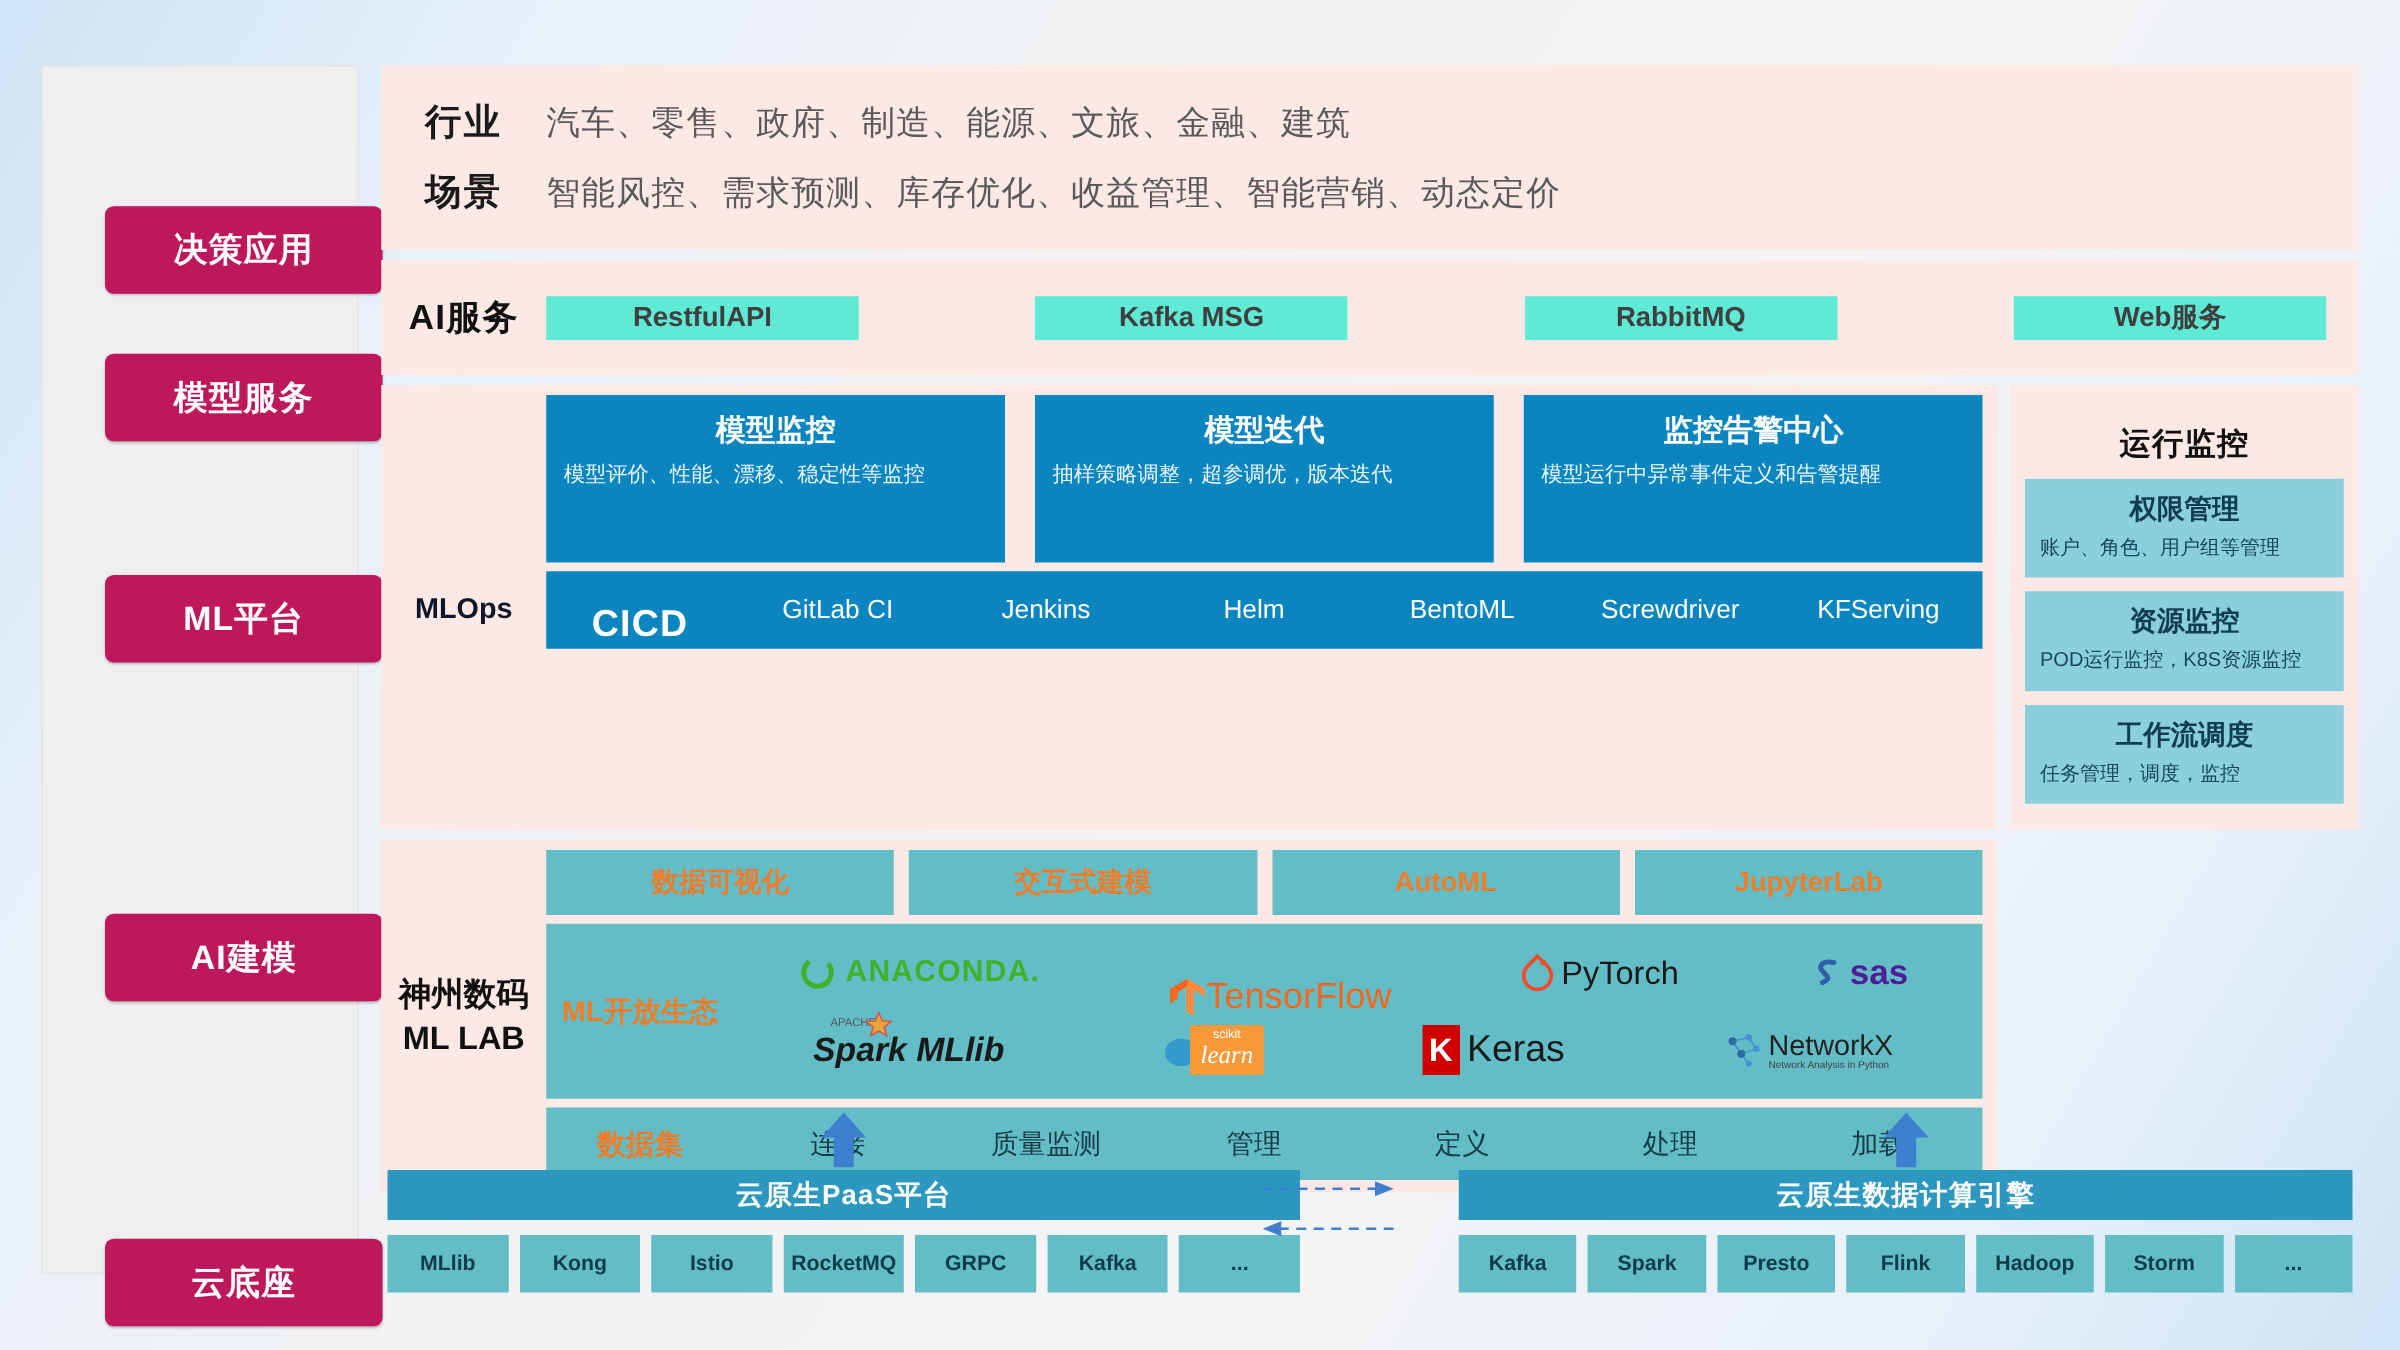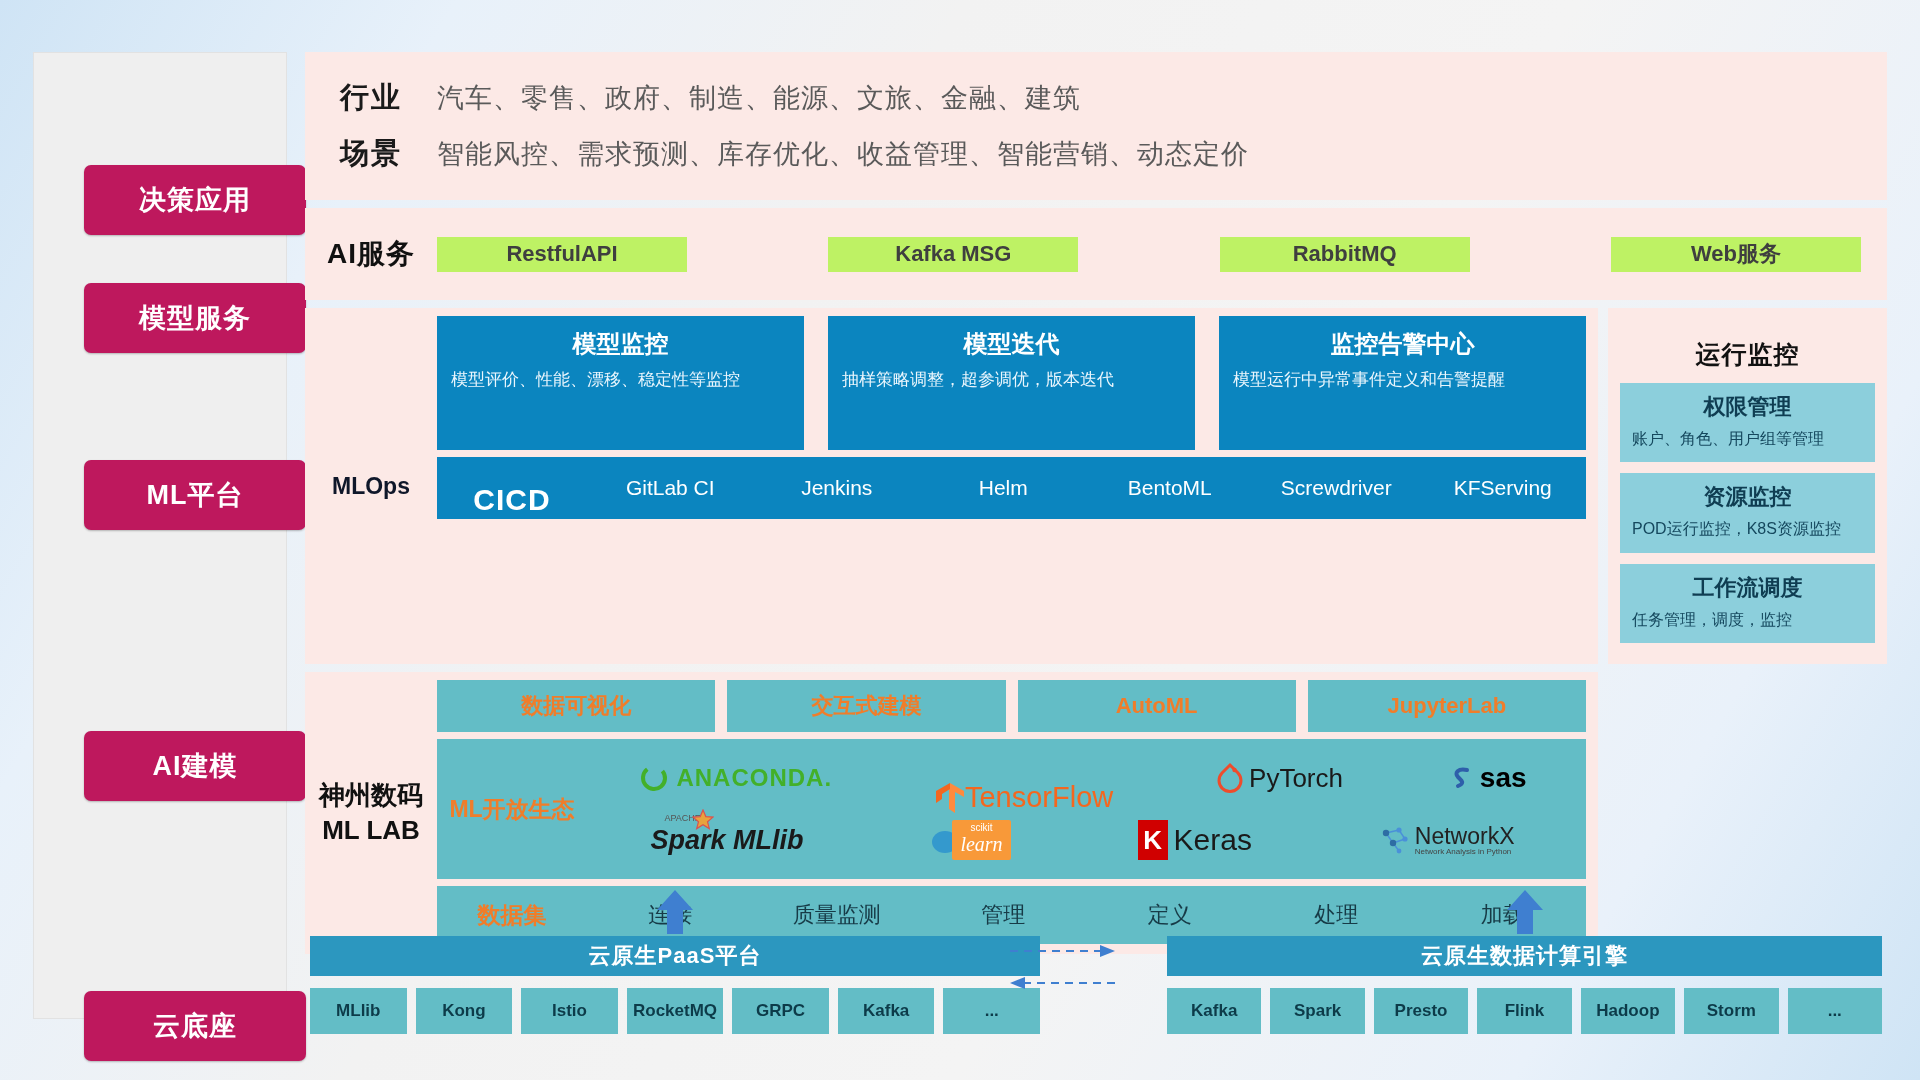--- a/index.html
+++ b/index.html
@@ -42,21 +42,21 @@
   .tb-val{font-size:27px;color:#5a5a5a;letter-spacing:1px;}
 
   
   .svc-band{display:flex;align-items:center;height:92px;}
   .svc-key{
     width:132px;flex:0 0 132px;text-align:center;
     font-weight:bold;font-size:28px;color:#111;letter-spacing:1px;
   }
   .svc-list{flex:1;display:flex;gap:0;justify-content:space-between;padding-right:26px;}
   .svc-btn{
-    width:250px;height:35px;background:#bef264;
+    width:250px;height:35px;background:#5eead4;
     display:flex;align-items:center;justify-content:center;
     font-size:22px;color:#3f3f3f;font-weight:bold;
   }
 
   
   .mid{display:flex;gap:10px;margin-top:8px;}
   .mid-left{flex:0 0 1293px;background:#fce9e6;display:flex;align-items:stretch;}
   .mid-key{
     width:132px;flex:0 0 132px;display:flex;align-items:center;justify-content:center;
     font-weight:bold;font-size:23px;color:#0f172a;
@@ -270,21 +270,21 @@
                     <path d="M14 3 L22 11 A11 11 0 1 1 6 11 Z" fill="none" stroke="#EE4C2C" stroke-width="3"></path>
                     <circle cx="18.5" cy="8" r="2.2" fill="#EE4C2C"></circle>
                   </svg>
                   <span style="color:#1a1a1a;font-size:26px;">PyTorch</span>
                 </div>
 
                 <div style="display:flex;align-items:center;gap:4px;">
                   <svg width="30" height="30" viewBox="0 0 30 30">
                     <path d="M21 7 C12 5 8 10 12 14 C16 18 19 20 12 23" fill="none" stroke="#2E5FAA" stroke-width="4" stroke-linecap="round"></path>
                   </svg>
-                  <span style="color:#000000;font-size:28px;font-weight:bold;">sas</span>
+                  <span style="color:#4c1d95;font-size:28px;font-weight:bold;">sas</span>
                 </div>
               </div>
 
               <div class="eco-line">
                 <div style="display:flex;align-items:flex-end;gap:5px;position:relative;">
                   <span style="position:absolute;left:14px;top:-12px;font-size:9px;color:#555;">APACHE</span>
                   <svg width="22" height="22" viewBox="0 0 22 22" style="position:absolute;left:42px;top:-16px;">
                     <polygon points="11,1 13.8,7.6 21,8.1 15.5,12.7 17.3,19.6 11,15.8 4.7,19.6 6.5,12.7 1,8.1 8.2,7.6" fill="#E8A33D" stroke="#D9534F" stroke-width="1.2"></polygon>
                   </svg>
                   <span style="color:#1a1a1a;font-size:27px;font-weight:bold;font-style:italic;">Spark MLlib</span>

